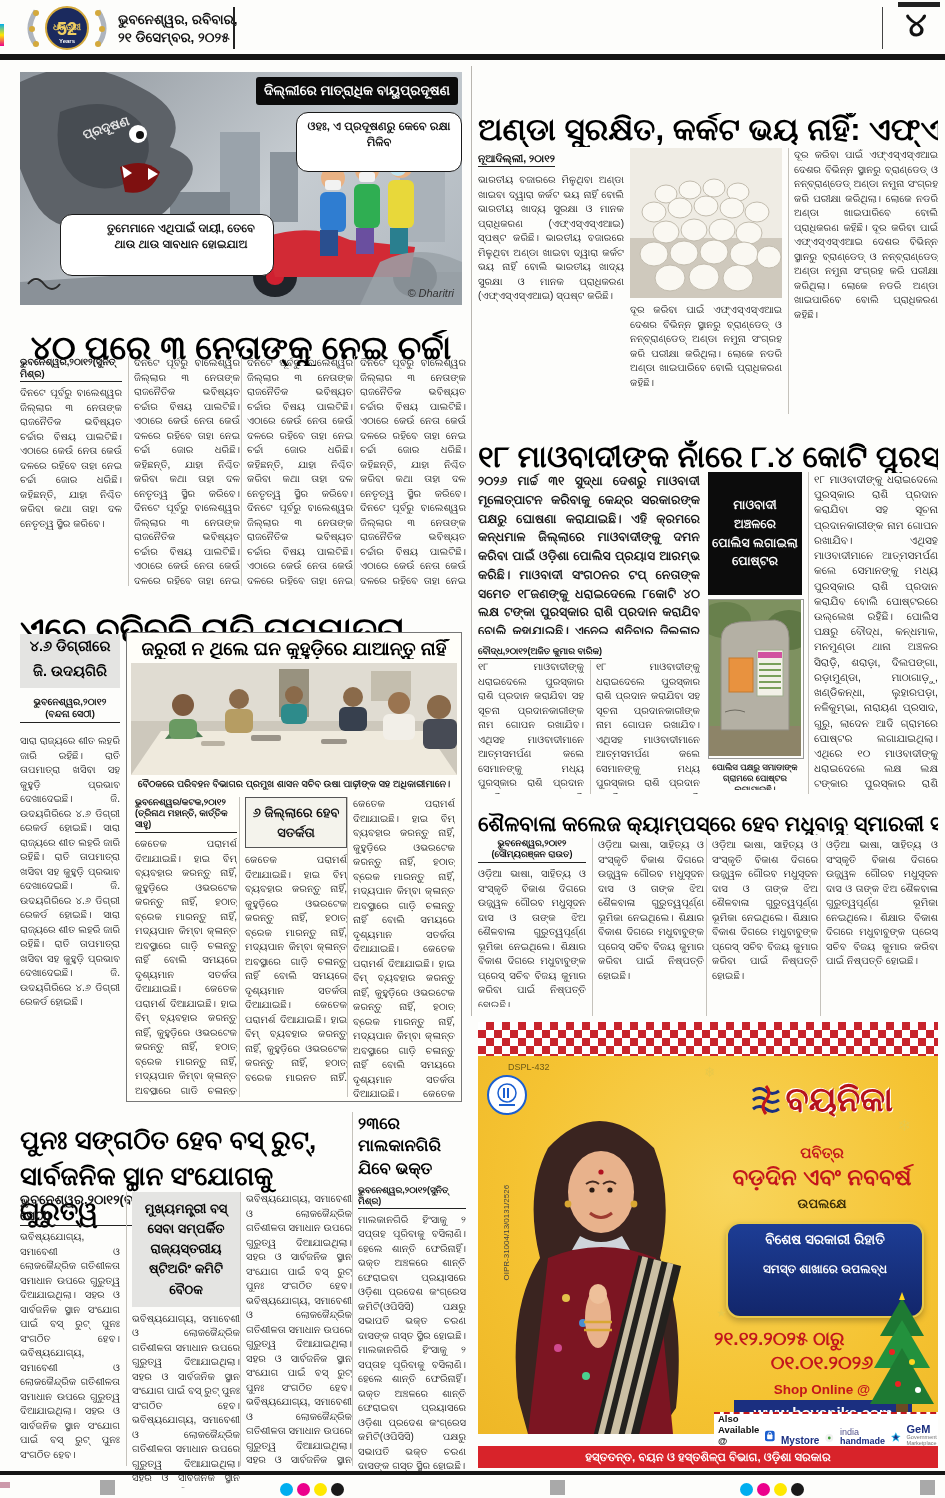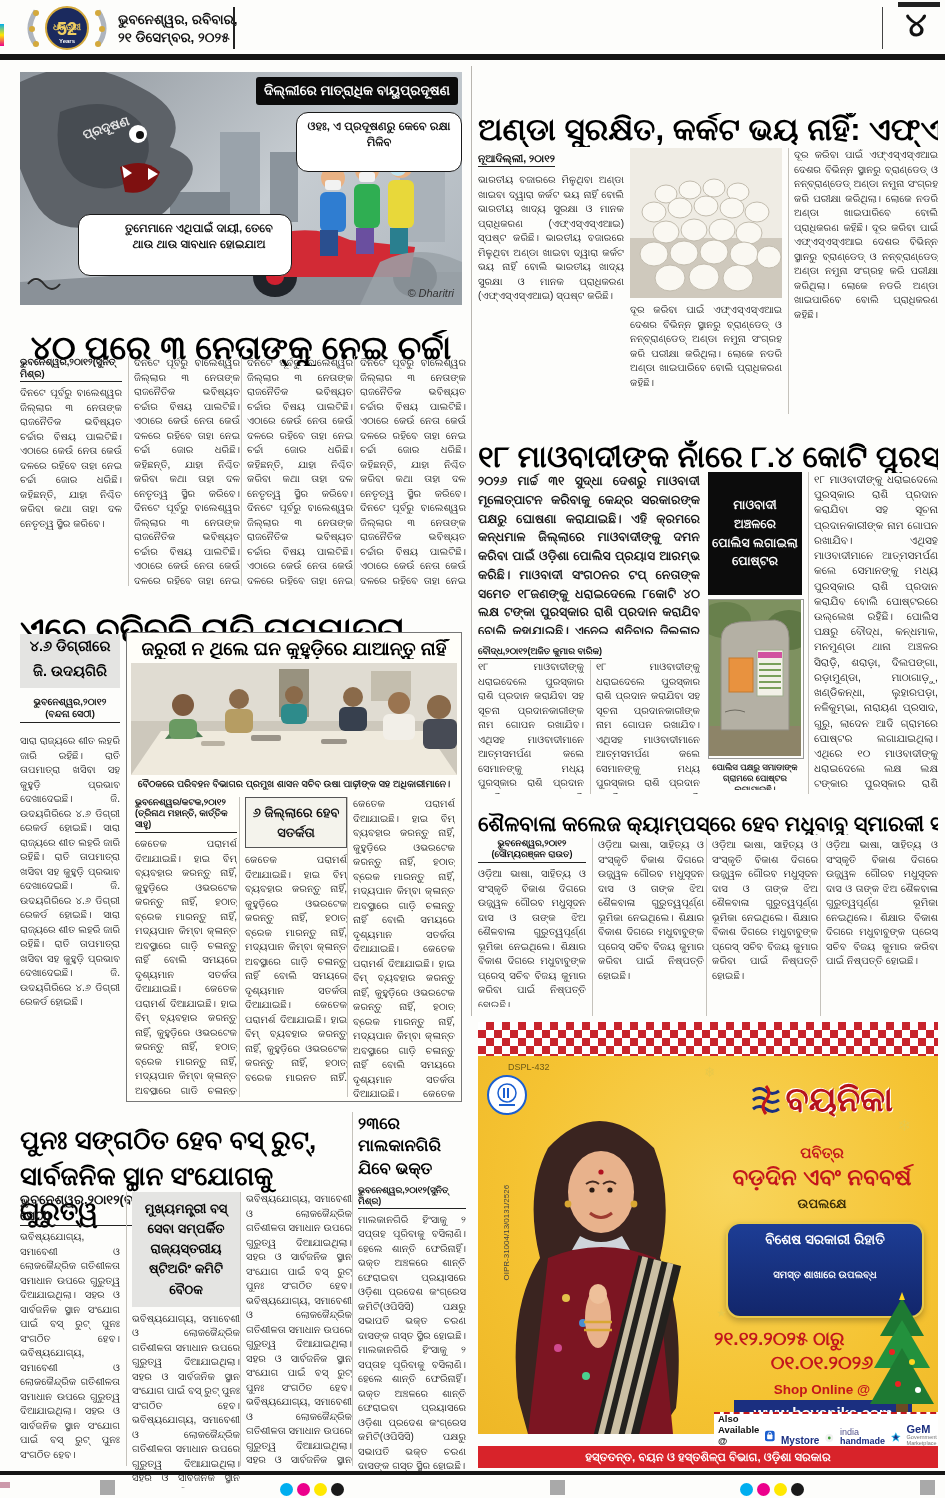--- a/index.html
+++ b/index.html
@@ -86,21 +86,21 @@
       <rect x="300" y="158" width="18" height="26" fill="#2a4f8f"></rect>
       <rect x="336" y="156" width="18" height="26" fill="#6a4f9f"></rect>
       <rect x="370" y="156" width="18" height="26" fill="#2a7f8f"></rect>
       <path d="M360,190 Q400,170 442,190 L442,233 L340,233 Z" fill="#9aa2a8" opacity="0.85"></path>
       <path d="M8,212 q8,-10 16,0 q8,10 16,0" stroke="#2b2b2b" stroke-width="2" fill="none"></path>
     </svg>
     <div class="abs" style="left:236px;top:5px;width:202px;height:28px;background:#0b0b0b;color:#fff;font-weight:700;font-size:13.5px;
                 display:flex;align-items:center;justify-content:center;border-radius:3px;white-space:nowrap;overflow:hidden;z-index:4;">ଦିଲ୍ଲୀରେ ମାତ୍ରାଧିକ ବାୟୁପ୍ରଦୂଷଣ</div>
     <div class="bubble" style="left:276px;top:40px;width:148px;height:46px;">ଓହଃ, ଏ ପ୍ରଦୂଷଣରୁ କେବେ ରକ୍ଷା ମିଳିବ</div>
     <div class="abs" style="left:62px;top:48px;color:#e8e8e8;font-weight:700;font-size:13px;transform:rotate(-18deg);z-index:4;">ପ୍ରଦୂଷଣ</div>
-    <div class="bubble" style="left:58px;top:142px;width:168px;height:48px;padding-left:36px;">ତୁମେମାନେ ଏଥିପାଇଁ ଦାୟୀ, ତେବେ ଥାଉ ଥାଉ ସାବଧାନ ହୋଇଯାଅ</div>
+    <div class="bubble" style="left:40px;top:142px;width:168px;height:48px;padding-left:36px;">ତୁମେମାନେ ଏଥିପାଇଁ ଦାୟୀ, ତେବେ ଥାଉ ଥାଉ ସାବଧାନ ହୋଇଯାଅ</div>
     <div class="abs" style="right:8px;bottom:6px;font-size:11px;font-style:italic;color:#333;z-index:4;">© Dharitri</div>
   </section>
 
   <section>
     <h1 class="hl abs" style="left:20px;top:308px;width:442px;font-size:33px;">୪୦ ପରେ ୩ ନେତାଙ୍କୁ ନେଇ ଚର୍ଚ୍ଚା</h1>
     <div class="abs" style="left:20px;top:356px;width:102px;height:230px;">
       <span class="byline" style="font-size:9.5px;">ଭୁବନେଶ୍ୱର,୨୦ା୧୨(ସୁନିତ୍ ମିଶ୍ର)</span>
       <div class="bodytext" style="height:206px;margin-top:4px;">ଦିନଟେ ପୂର୍ବରୁ ବାଲେଶ୍ୱର ଜିଲ୍ଲାର ୩ ନେତାଙ୍କ ରାଜନୈତିକ ଭବିଷ୍ୟତ ଚର୍ଚ୍ଚାର ବିଷୟ ପାଲଟିଛି। ଏଠାରେ କେଉଁ ନେତା କେଉଁ ଦଳରେ ରହିବେ ତାହା ନେଇ ଚର୍ଚ୍ଚା ଜୋର ଧରିଛି। କହିଛନ୍ତି, ଯାହା ନିଶ୍ଚିତ କରିବା କଥା ତାହା ଦଳ ନେତୃତ୍ୱ ସ୍ଥିର କରିବେ।</div>
     </div>
     <div class="abs bodytext colrule" style="left:128px;top:356px;width:106px;height:230px;">ଦିନଟେ ପୂର୍ବରୁ ବାଲେଶ୍ୱର ଜିଲ୍ଲାର ୩ ନେତାଙ୍କ ରାଜନୈତିକ ଭବିଷ୍ୟତ ଚର୍ଚ୍ଚାର ବିଷୟ ପାଲଟିଛି। ଏଠାରେ କେଉଁ ନେତା କେଉଁ ଦଳରେ ରହିବେ ତାହା ନେଇ ଚର୍ଚ୍ଚା ଜୋର ଧରିଛି। କହିଛନ୍ତି, ଯାହା ନିଶ୍ଚିତ କରିବା କଥା ତାହା ଦଳ ନେତୃତ୍ୱ ସ୍ଥିର କରିବେ। ଦିନଟେ ପୂର୍ବରୁ ବାଲେଶ୍ୱର ଜିଲ୍ଲାର ୩ ନେତାଙ୍କ ରାଜନୈତିକ ଭବିଷ୍ୟତ ଚର୍ଚ୍ଚାର ବିଷୟ ପାଲଟିଛି। ଏଠାରେ କେଉଁ ନେତା କେଉଁ ଦଳରେ ରହିବେ ତାହା ନେଇ ଚର୍ଚ୍ଚା ଜୋର ଧରିଛି। କହିଛନ୍ତି, ଯାହା ନିଶ୍ଚିତ କରିବା କଥା ତାହା ଦଳ ନେତୃତ୍ୱ ସ୍ଥିର କରିବେ।</div>
@@ -325,21 +325,21 @@
           <path d="M15,2 q6,7 0,14 q-6,7 0,14" stroke="#c3161c" stroke-width="3" fill="none"></path>
         </svg>
         <span style="font-size:34px;font-weight:800;color:#b5121b;text-shadow:1px 1px 0 #fff,-1px -1px 0 #fff;vertical-align:middle;">ବୟନିକା</span>
       </div>
       <div class="abs adred" style="left:236px;top:88px;width:216px;text-align:center;font-size:15px;font-weight:700;">ପବିତ୍ର</div>
       <div class="abs adred" style="left:232px;top:108px;width:224px;text-align:center;font-size:23px;font-weight:800;white-space:nowrap;overflow:hidden;">ବଡ଼ଦିନ ଏବଂ ନବବର୍ଷ</div>
       <div class="abs" style="left:236px;top:140px;width:216px;text-align:center;font-size:13px;font-weight:700;color:#3a2c06;">ଉପଲକ୍ଷେ</div>
 
       <div class="abs" style="left:248px;top:166px;width:194px;height:92px;background:linear-gradient(#1d3d95,#12266b);border:2px solid #e8c84a;border-radius:14px;text-align:center;box-shadow:0 3px 6px rgba(0,0,0,.25);">
         <div style="color:#fff;font-weight:700;font-size:13.5px;margin-top:8px;">ବିଶେଷ ସରକାରୀ ରିହାତି</div>
-        <div style="color:#fff;font-size:10px;font-weight:700;margin-top:21px;">ସମସ୍ତ ଶାଖାରେ ଉପଲବ୍ଧ</div>
+        <div style="color:#fff;font-size:12px;font-weight:700;margin-top:14px;">ସମସ୍ତ ଶାଖାରେ ଉପଲବ୍ଧ</div>
       </div>
 
       <div class="abs adred" style="left:236px;top:272px;width:216px;text-align:left;font-size:19px;font-weight:800;">୨୧.୧୨.୨୦୨୫ ଠାରୁ</div>
       <div class="abs adred" style="left:236px;top:296px;width:216px;text-align:center;font-size:19px;font-weight:800;">୦୧.୦୧.୨୦୨୬</div>
       <div class="abs adred" style="left:236px;top:326px;width:216px;text-align:center;font-size:13.5px;font-weight:800;">Shop Online @</div>
       <div class="abs" style="left:256px;top:344px;width:178px;height:24px;background:#1b2f80;color:#fff;font-weight:800;font-size:15px;display:flex;align-items:center;justify-content:center;">www.boyanika.com</div>
 
       <svg class="abs" style="right:0;top:236px;" width="72" height="142" viewBox="0 0 72 142">
         <polygon points="36,6 14,44 58,44" fill="#1e7a33"></polygon>
         <polygon points="36,28 8,76 64,76" fill="#23913d"></polygon>

